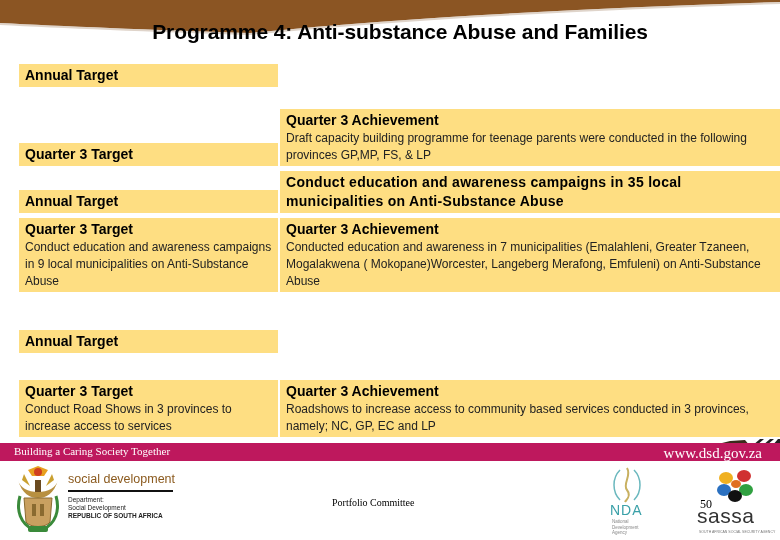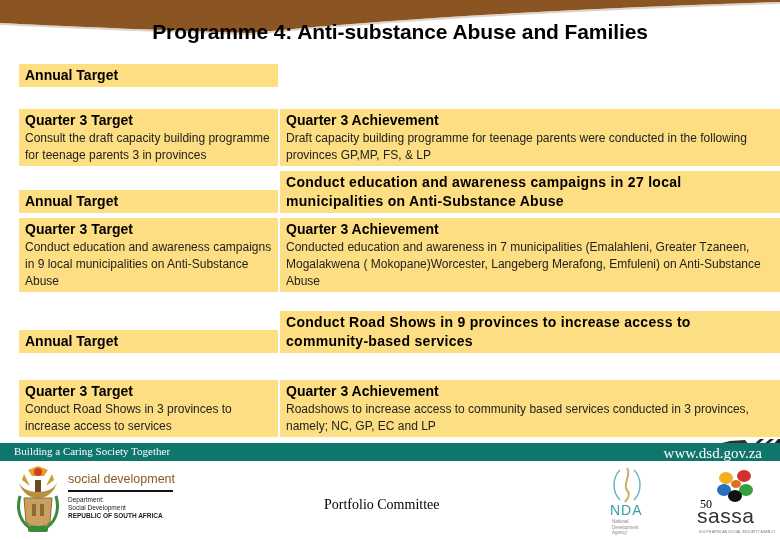--- a/index.html
+++ b/index.html
@@ -27,41 +27,41 @@
   .cell.left { width: 259px; margin-right: 2px; }
   .cell.right { flex: 1; }
   .head { font-weight: bold; font-size: 14px; line-height: 19px; }
   .annual-left { font-weight: bold; font-size: 14px; line-height: 19px; }
   .annual-right { font-weight: bold; font-size: 14px; line-height: 19px; letter-spacing: 0.3px; }
   .first-right { font-size: 14px; line-height: 18px; }
   .body-text { display: block; font-size: 12px; line-height: 17px; color: #222; }
 
   .footer-bar {
     position: absolute; left: 0; top: 443px; width: 780px; height: 18px;
-    background: #0f766e;
+    background: #be185d;
   }
   .footer-bar .tag {
     position: absolute; left: 14px; top: 2px; color: #fff;
     font-family: "Liberation Serif", serif; font-size: 11px;
   }
   .footer-bar .url {
     position: absolute; right: 18px; top: 2px; color: #fff;
     font-family: "Liberation Serif", serif; font-size: 15px;
   }
   .bar-deco { position: absolute; right: 0; top: 436px; width: 90px; height: 10px; }
 
   .crest { position: absolute; left: 14px; top: 466px; width: 48px; height: 68px; }
   .sd-brand { position: absolute; left: 68px; top: 472px; font-size: 12.5px; color: #8B5A1E; }
   .sd-line { position: absolute; left: 68px; top: 490px; width: 105px; height: 2px; background: #111; }
   .sd-dept { position: absolute; left: 68px; top: 496px; font-size: 6.5px; line-height: 8px; color: #222; }
   .sd-dept .rsa { font-weight: bold; }
 
   .portfolio {
-    position: absolute; left: 324px; top: 497px; font-family: "Liberation Serif", serif;
-    font-size: 14px; color: #000;
+    position: absolute; left: 332px; top: 497px; font-family: "Liberation Serif", serif;
+    font-size: 10px; color: #000;
   }
   .nda-logo { position: absolute; left: 612px; top: 466px; width: 30px; height: 38px; }
   .nda-text { position: absolute; left: 610px; top: 502px; color: #3AA0A8; font-size: 14px; letter-spacing: 1px; }
   .nda-sub { position: absolute; left: 612px; top: 519px; font-size: 4.5px; line-height: 5.5px; color: #888; }
   .sassa-hands { position: absolute; left: 712px; top: 468px; width: 48px; height: 36px; }
   .page-num { position: absolute; left: 700px; top: 497px; font-family: "Liberation Serif", serif; font-size: 12px; color: #000; }
   .sassa-text { position: absolute; left: 697px; top: 504px; font-size: 21px; color: #333; letter-spacing: 0.5px; }
   .sassa-sub { position: absolute; left: 699px; top: 530px; font-size: 3.5px; color: #777; }
 </style>
 </head>
@@ -76,47 +76,45 @@
 
 <div class="table">
 
   <div class="row" style="top:0; height:23px;">
     <div class="cell left head">Annual Target</div>
   </div>
 
   <div class="row" style="top:26px; height:76px;">
     <div class="cell left">
       <span class="head" style="display:block;">Quarter 3 Target</span>
-      <span class="body-text">Consult the draft capacity building programme for teenage parents 3 in provinces</span>
     </div>
     <div class="cell right">
       <span class="head" style="display:block;">Quarter 3 Achievement</span>
       <span class="body-text">Draft capacity building programme for teenage parents were conducted in the following provinces GP,MP, FS, &amp; LP</span>
     </div>
   </div>
 
   <div class="row" style="top:105px; height:44px;">
     <div class="cell left annual-left">Annual Target</div>
-    <div class="cell right annual-right">Conduct education and awareness campaigns in 27 local municipalities  on Anti-Substance Abuse</div>
+    <div class="cell right annual-right">Conduct education and awareness campaigns in 35 local municipalities  on Anti-Substance Abuse</div>
   </div>
 
   <div class="row" style="top:153px; height:75px;">
     <div class="cell left">
       <span class="head" style="display:block;">Quarter 3 Target</span>
       <span class="body-text">Conduct education and awareness campaigns in 9 local municipalities on Anti-Substance Abuse</span>
     </div>
     <div class="cell right">
       <span class="head" style="display:block;">Quarter 3  Achievement</span>
       <span class="body-text">Conducted education and awareness in 7 municipalities (Emalahleni, Greater Tzaneen, Mogalakwena ( Mokopane)Worcester, Langeberg Merafong, Emfuleni) on Anti-Substance Abuse</span>
     </div>
   </div>
 
   <div class="row" style="top:231px; height:58px;">
     <div class="cell left annual-left">Annual Target</div>
-    <div class="cell right annual-right">Conduct Road Shows in 9 provinces to increase access to community-based services</div>
   </div>
 
   <div class="row" style="top:293px; height:80px;">
     <div class="cell left">
       <span class="head" style="display:block;">Quarter 3 Target</span>
       <span class="body-text">Conduct Road Shows in 3 provinces to increase access to services</span>
     </div>
     <div class="cell right">
       <span class="head" style="display:block;">Quarter 3  Achievement</span>
       <span class="body-text">Roadshows to increase access to community based services conducted in 3 provinces, namely; NC, GP, EC and LP</span>

